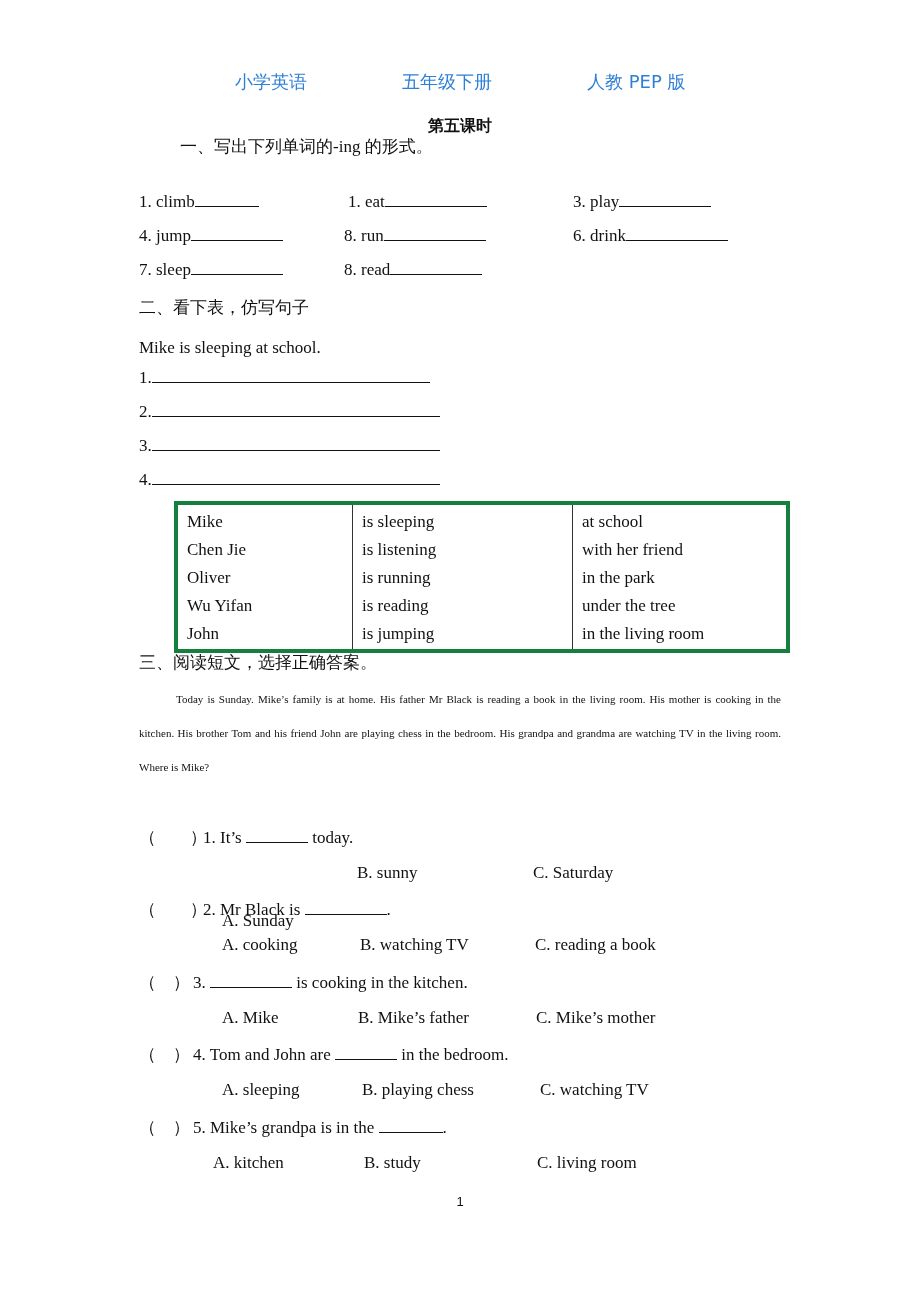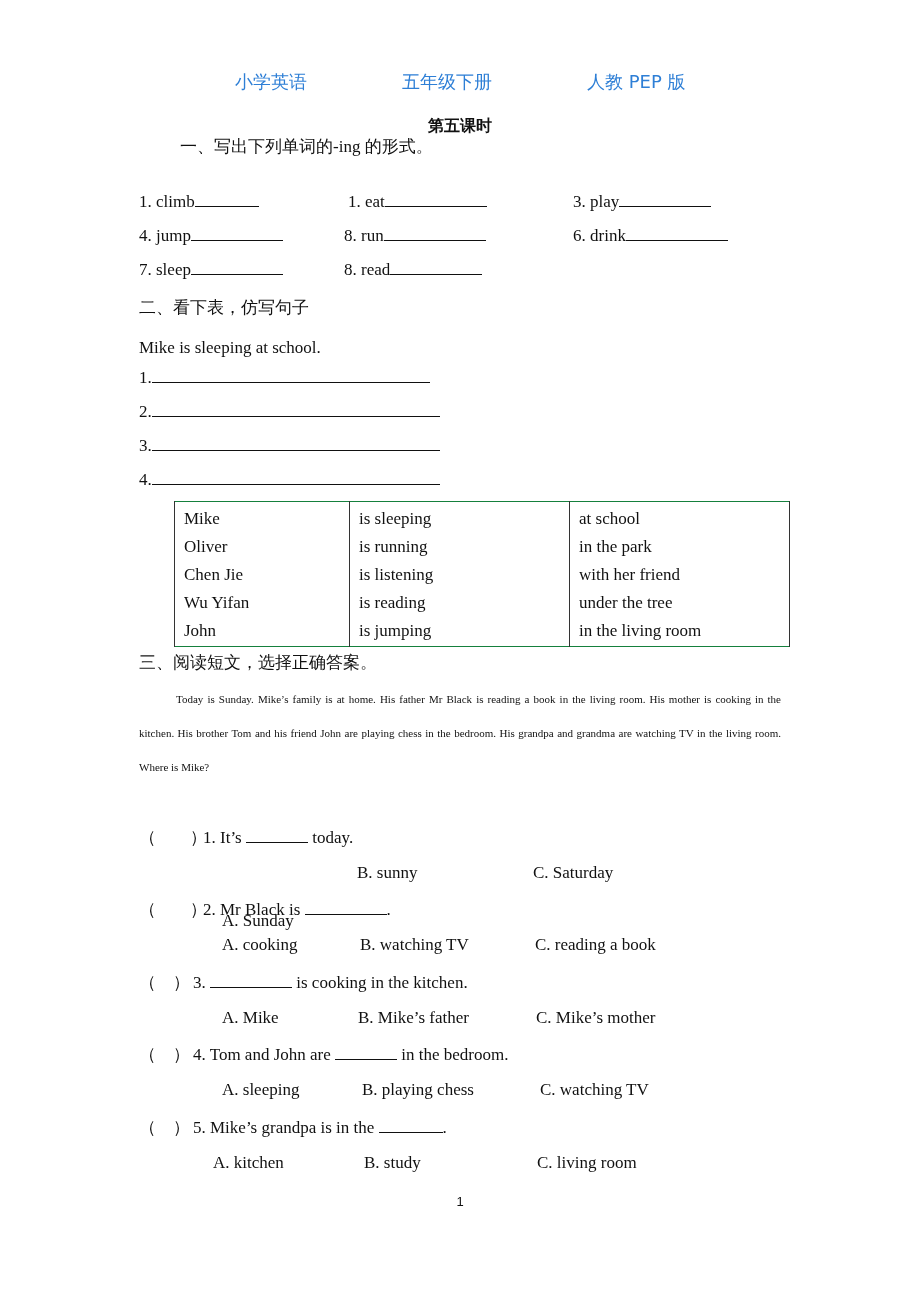--- a/index.html
+++ b/index.html
@@ -9,21 +9,21 @@
       color: #111111;
       font-size: 17px;
     }
     .abs { position: absolute; white-space: nowrap; }
     .hdr { font-family: "DejaVu Sans", "Liberation Sans", sans-serif; color: #2e7fd6; font-size: 18px; top: 70px; }
     .lesson { font-family: "DejaVu Sans", "Liberation Sans", sans-serif; font-weight: bold; font-size: 16px; top: 116px; left: 0; width: 920px; text-align: center; }
     .sec { font-size: 17px; }
     .blank { display: inline-block; border-bottom: 1px solid #111; height: 1px; vertical-align: baseline; }
     table.info {
       position: absolute; left: 174px; top: 501px; width: 616px;
-      border-collapse: collapse; border: 1px solid #15803d;
+      border-collapse: collapse; border: 4px solid #15803d;
       font-size: 17px;
     }
     table.info td { border-left: 1px solid #333; border-right: 1px solid #333; padding: 0 9px; vertical-align: top; line-height: 28px; }
     table.info td.c1 { width: 156px; }
     table.info td.c2 { width: 201px; }
     table.info tr:first-child td { padding-top: 3px; }
     table.info tr:last-child td { padding-bottom: 1px; }
     .passage { position: absolute; left: 139px; top: 682px; width: 642px; font-size: 11px; line-height: 34px; text-align: justify; text-indent: 37px; }
     .q { font-size: 17px; }
     .paren { display: inline-block; width: 52px; }
@@ -60,28 +60,28 @@
 <div class="abs" style="left:139px; top:470px;"><span>4.</span><span class="blank" style="width:288px;"></span></div>
 
 <table class="info">
   <tbody>
       <tr>
     <td class="c1">Mike</td>
     <td class="c2">is sleeping</td>
     <td>at school</td>
   </tr>
   <tr>
+    <td class="c1">Chen Jie</td>
+    <td class="c2">is listening</td>
+    <td>with her friend</td>
+  </tr>
+  <tr>
     <td class="c1">Oliver</td>
     <td class="c2">is running</td>
     <td>in the park</td>
-  </tr>
-  <tr>
-    <td class="c1">Chen Jie</td>
-    <td class="c2">is listening</td>
-    <td>with her friend</td>
   </tr>
   <tr>
     <td class="c1">Wu Yifan</td>
     <td class="c2">is reading</td>
     <td>under the tree</td>
   </tr>
   <tr>
     <td class="c1">John</td>
     <td class="c2">is jumping</td>
     <td>in the living room</td>

